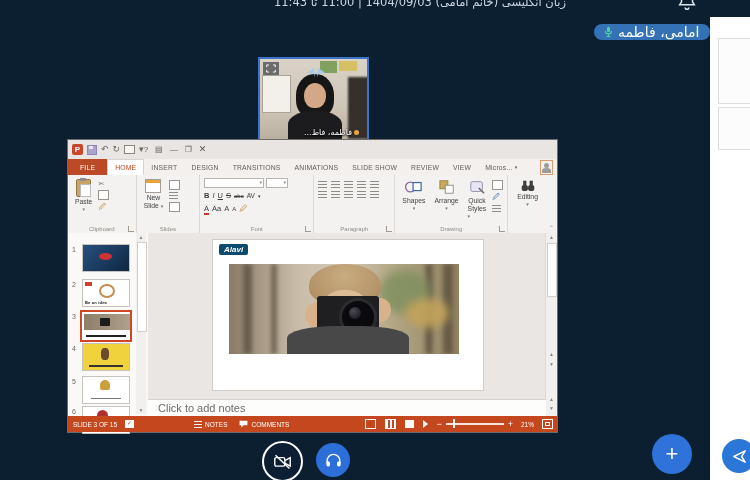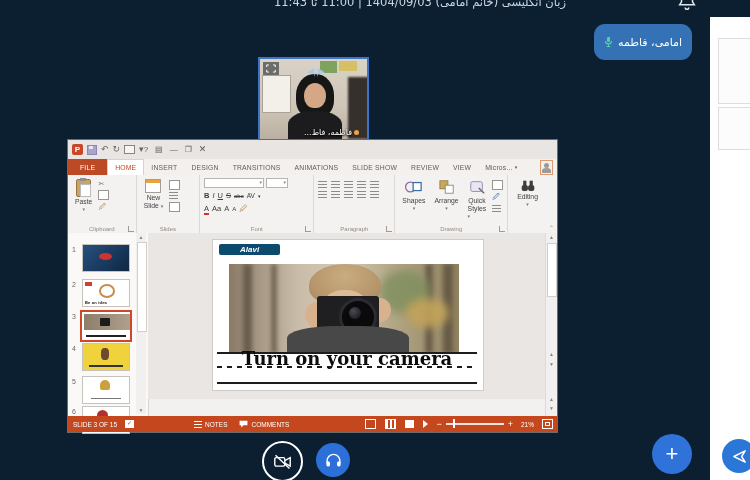--- a/index.html
+++ b/index.html
@@ -3,21 +3,21 @@
 <meta charset="utf-8">
 <style>
   html,body{margin:0;padding:0}
   body{width:750px;height:480px;background:#0c1f31;font-family:"Liberation Sans",sans-serif;overflow:hidden;position:relative}
   .abs{position:absolute}
   svg{display:block}
 
   
   #session-title{left:100px;top:-5px;width:640px;text-align:center;color:#ccd6e0;font-size:11.5px;direction:rtl;font-family:"DejaVu Sans",sans-serif;white-space:nowrap}
   #bell{left:676px;top:-10px}
-  #presenter-badge{left:594px;top:24px;height:36px;background:#3471b5;border-radius:11px;color:#fff;font-size:11px;display:flex;align-items:center;gap:5px;padding:0 10px;font-family:"DejaVu Sans",sans-serif}
+  #presenter-badge{left:594px;top:24px;height:16px;background:#3471b5;border-radius:11px;color:#fff;font-size:14px;display:flex;align-items:center;gap:5px;padding:0 10px;font-family:"DejaVu Sans",sans-serif}
 
   
   #side-panel{left:710px;top:17px;width:40px;height:463px;background:#ffffff}
   .panel-card{position:absolute;left:8px;width:40px;border:1px solid #ddd;background:#fcfcfc}
   #send-btn{position:absolute;left:12px;top:422px;width:34px;height:34px;border-radius:50%;background:#2b77d8;display:flex;align-items:center;justify-content:center}
 
   
   #webcam{left:258px;top:57px;width:107px;height:80px;border:2px solid #3e74c7;background:#d6cec2;box-sizing:content-box;overflow:hidden}
   #webcam .scene{position:absolute;inset:0;overflow:hidden}
   .wall{position:absolute;inset:0;background:linear-gradient(180deg,#d9d2c6 0%,#cfc6b8 60%,#b9b0a2 100%)}
@@ -106,21 +106,21 @@
   .t4 .line{position:absolute;left:6px;bottom:3px;right:6px;height:2px;background:#333}
   .t5 .fig{position:absolute;left:17px;top:3px;width:10px;height:10px;background:#caa13c;border-radius:50% 50% 20% 20%}
   .t5 .line{position:absolute;left:8px;bottom:4px;right:8px;height:1px;background:#777}
   .t6 .fig{position:absolute;left:14px;top:3px;width:11px;height:11px;background:#b23030;border-radius:50%}
   .thumb-scroll{position:absolute;right:2px;top:0;width:10px;height:181px;background:#f2f0ee}
   .thumb-scroll .arr{position:absolute;left:0;width:10px;font-size:5px;color:#8a8580;text-align:center}
   .thumb-scroll .thumb{position:absolute;left:1px;top:9px;width:8px;height:88px;background:#fff;border:1px solid #d2cec9}
 
   .slide-canvas{position:absolute;left:80px;right:11px;top:0;height:166px;background:#e9e6e3}
   .slide{position:absolute;left:64px;top:6px;width:270px;height:150px;background:#fff;border:1px solid #cfccc8}
-  .alavi{position:absolute;left:6px;top:4px;background:#0c4a6e;color:#fff;font-size:8px;font-weight:bold;font-style:italic;padding:1px 21px;border-radius:2px}
+  .alavi{position:absolute;left:6px;top:4px;background:#0c4a6e;color:#fff;font-size:8px;font-weight:bold;font-style:italic;padding:1px 5px;border-radius:2px}
   .photo{position:absolute;left:16px;top:24px;width:230px;height:90px;overflow:hidden;background:linear-gradient(90deg,#8a7a66 0%,#c9bda9 30%,#d4c9b4 50%,#b4a887 70%,#8f815f 100%)}
   .trunk{position:absolute;top:0;bottom:0;background:#514538;opacity:.65;filter:blur(2px)}
   .greenblob{position:absolute;left:150px;top:6px;width:52px;height:44px;background:#7e8f5e;border-radius:50%;filter:blur(4px);opacity:.8}
   .yellowblob{position:absolute;left:176px;top:34px;width:44px;height:30px;background:#c2a35a;border-radius:50%;filter:blur(4px);opacity:.9}
   .boy-hair{position:absolute;left:80px;top:0px;width:72px;height:42px;background:radial-gradient(ellipse at 50% 30%,#c9ac80 0%,#b5946a 70%,#9c7d55 100%);border-radius:50% 50% 42% 42%}
   .boy-face{position:absolute;left:94px;top:26px;width:44px;height:34px;background:#dcbb97;border-radius:45%}
   .hand-l{position:absolute;left:76px;top:38px;width:24px;height:26px;background:#d8b28c;border-radius:50%}
   .hand-r{position:absolute;left:140px;top:34px;width:22px;height:24px;background:#d8b28c;border-radius:50%}
   .camera-body{position:absolute;left:88px;top:32px;width:62px;height:36px;background:#1f1f22;border-radius:3px}
   .camera-lens{position:absolute;left:110px;top:34px;width:32px;height:32px;background:#0a0a0c;border:3px solid #2c2c30;border-radius:50%}
@@ -436,36 +436,35 @@
           <span class="greenblob"></span>
           <span class="yellowblob"></span>
           <span class="boy-hair"></span>
           <span class="boy-face"></span>
           <span class="hand-l"></span>
           <span class="hand-r"></span>
           <span class="camera-body"></span>
           <span class="camera-lens"></span>
           <span class="boy-body"></span>
         </div>
-        <div class="caption-box">
-          <span class="midline"></span>
-          <div class="caption-text">Turn on your camera</div>
-        </div>
       </div>
     </div>
 
     <div class="main-scroll">
       <span class="arr" style="top:1px">▲</span>
       <span class="thumb"></span>
       <span class="arr" style="top:118px">▲</span>
       <span class="arr" style="top:128px">▼</span>
       <span class="arr" style="bottom:14px">▲</span>
       <span class="arr" style="bottom:5px">▼</span>
     </div>
 
+    <div class="notes-bar">
+      <span class="notes-text">Click to add notes</span>
+    </div>
   </div>
 
   <div class="ppt-status">
     <div class="st-left">
       <span>SLIDE 3 OF 15</span>
       <span class="spell-ic"></span>
     </div>
     <div class="st-mid">
       <span class="st-item">
         <span class="notes-ic"></span>

